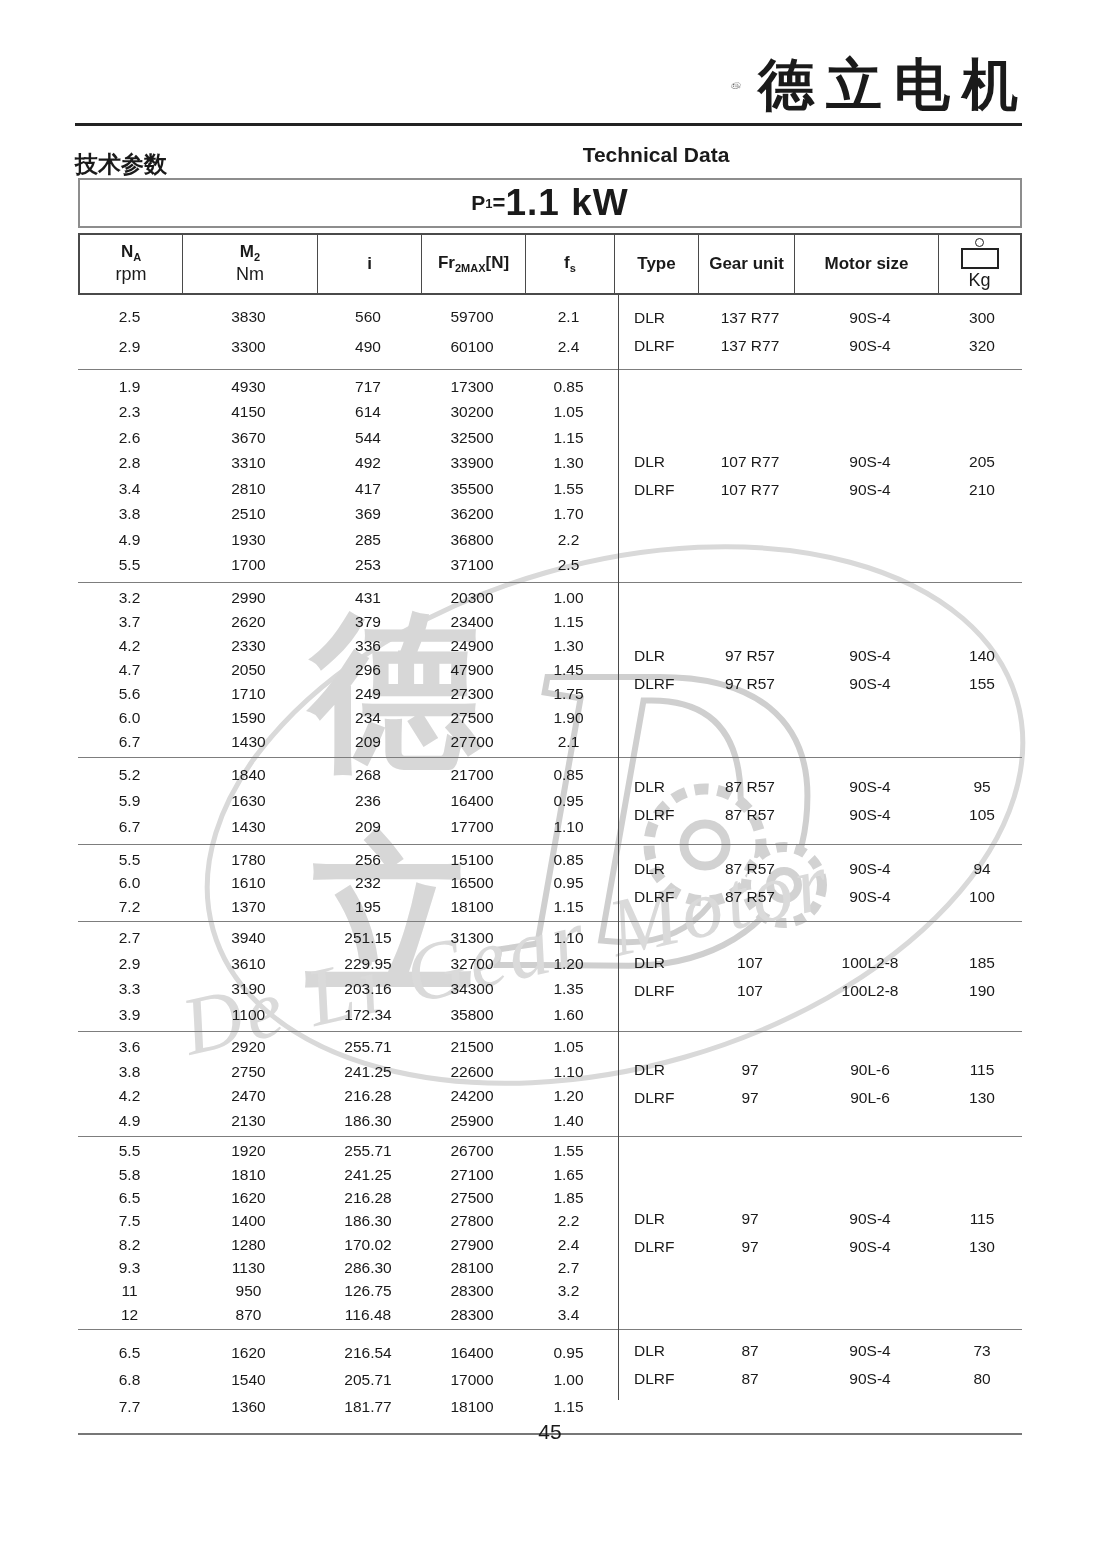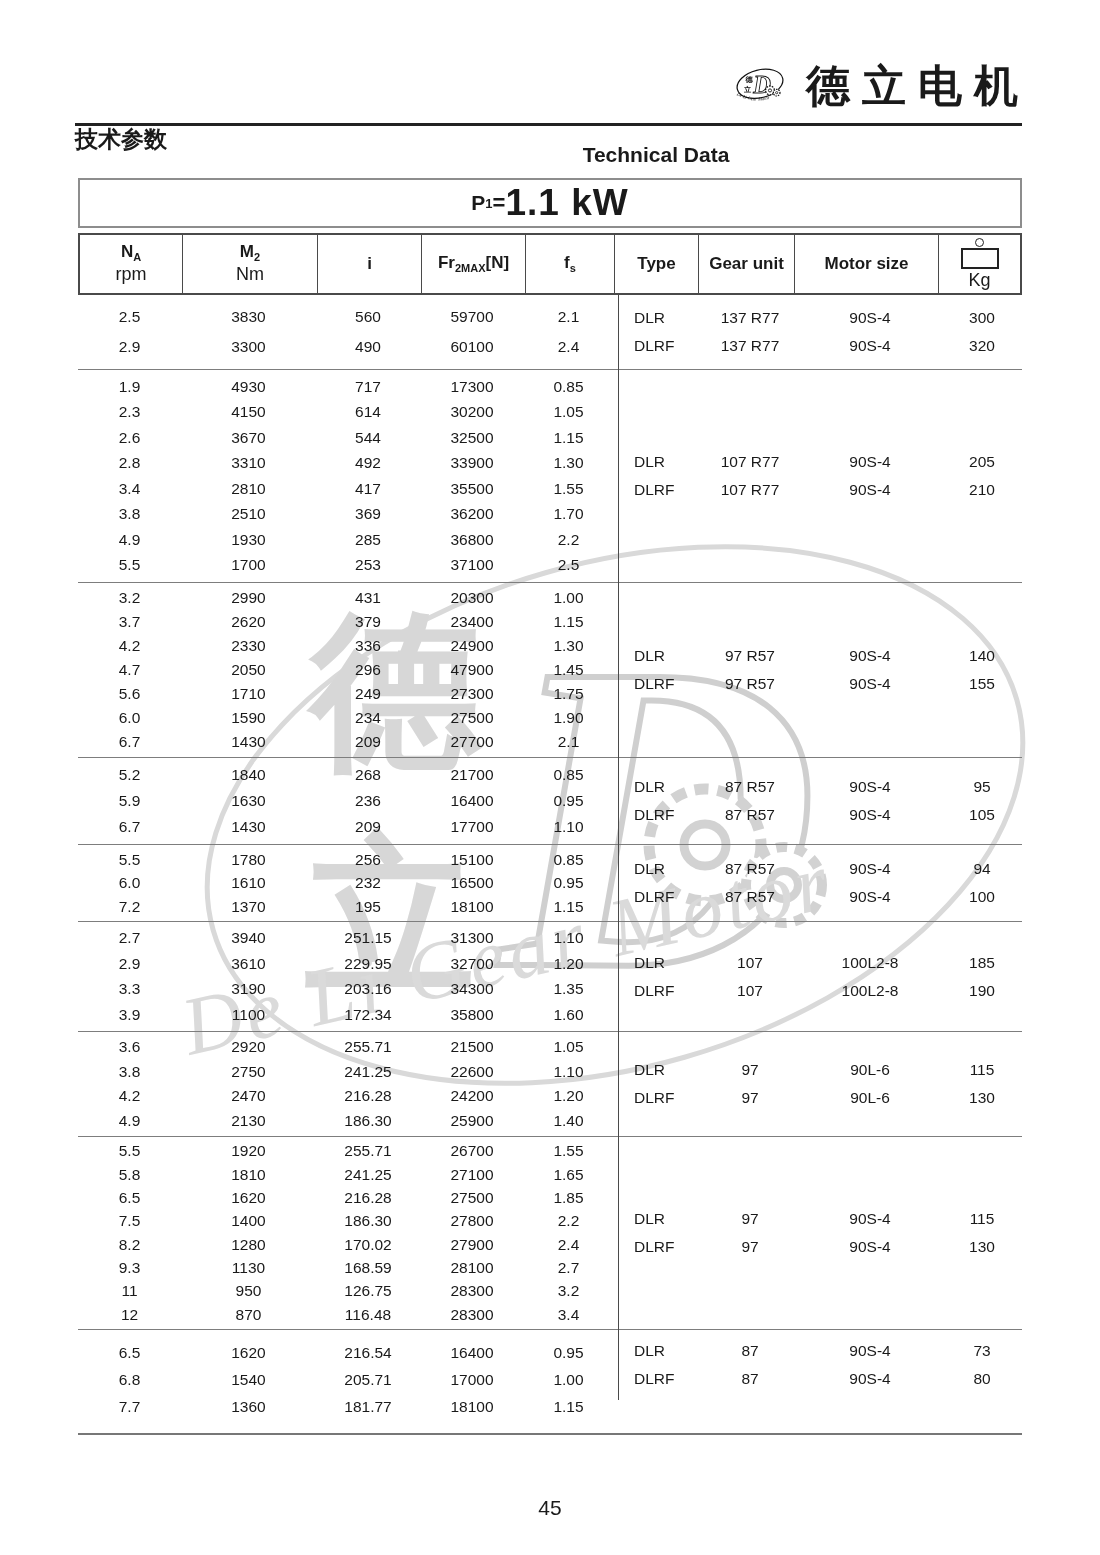--- a/index.html
+++ b/index.html
@@ -3,24 +3,24 @@
 <meta charset="utf-8">
 <style>
   html,body{margin:0;padding:0;background:#fff;}
   .page{position:relative;width:1100px;height:1555px;background:#fff;overflow:hidden;
         font-family:"Liberation Sans",sans-serif;color:#1a1a1a;}
   .watermark{position:absolute;left:0;top:0;z-index:0;}
   .layer{position:absolute;left:0;top:0;width:100%;height:100%;z-index:1;}
 
   
   .brand{position:absolute;top:52px;left:730px;width:300px;height:68px;display:flex;align-items:center;}
-  .brand-name{font-family:"Liberation Serif",serif;font-weight:bold;font-size:44px;
+  .brand-name{font-family:"Liberation Serif",serif;font-weight:bold;font-size:56px;
               letter-spacing:12px;margin-left:16px;white-space:nowrap;}
   .top-rule{position:absolute;left:75px;top:123px;width:947px;height:3px;background:#222;}
-  .title-cn{position:absolute;left:75px;top:124px;font-size:23px;font-weight:bold;}
+  .title-cn{position:absolute;left:75px;top:149px;font-size:23px;font-weight:bold;}
   .title-en{position:absolute;left:656px;top:143px;transform:translateX(-50%);font-size:21px;font-weight:bold;white-space:nowrap;}
   .power-box{position:absolute;left:78px;top:178px;width:944px;height:50px;border:2px solid #8d8d8d;
              box-sizing:border-box;display:flex;align-items:center;justify-content:center;}
   .power-p{font-size:21px;font-weight:bold;}
   .power-sub{font-size:13px;font-weight:bold;vertical-align:-4px;}
   .power-eq{font-size:22px;font-weight:bold;}
   .power-val{font-size:37px;font-weight:bold;letter-spacing:1px;}
 
   
   .thead{position:absolute;left:78px;top:233px;width:944px;height:62px;box-sizing:border-box;
@@ -45,21 +45,21 @@
   .g-left.top{justify-content:flex-start;padding-top:9px;}
   .g-left.top .trow{height:27px;display:grid;align-items:center;}
   .trow{display:grid;grid-template-columns:103px 135px 104px 104px 89px;}
   .tcell{text-align:center;font-size:15.5px;}
   .g-right{width:404px;display:flex;flex-direction:column;justify-content:center;gap:10px;}
   .g-right.top{justify-content:flex-start;padding-top:12px;}
   .rrow{display:grid;grid-template-columns:84px 96px 144px 80px;line-height:18px;}
   .rtype{padding-left:16px;font-size:15.5px;}
   .rgear,.rmotor,.rkg{text-align:center;font-size:15.5px;}
 
-  .page-num{position:absolute;top:1496px;left:0;width:100%;text-align:center;font-size:21px;}
+  .page-num{position:absolute;top:1420px;left:0;width:100%;text-align:center;font-size:21px;}
 </style>
 </head>
 <body>
 
 <div class="page">
 
   <svg class="watermark" width="1100" height="1555" viewBox="0 0 1100 1555">
     <ellipse cx="615" cy="815" rx="418" ry="252" transform="rotate(-16 615 815)" fill="none" stroke="#d9d9d9" stroke-width="5"></ellipse>
     <text x="310" y="750" font-size="170" fill="#d7d7d7" font-weight="bold">德</text>
     <text x="305" y="975" font-size="170" fill="#d7d7d7" font-weight="bold">立</text>
@@ -518,21 +518,21 @@
             <div class="trow">
               <div class="tcell">8.2</div>
               <div class="tcell">1280</div>
               <div class="tcell">170.02</div>
               <div class="tcell">27900</div>
               <div class="tcell">2.4</div>
             </div>
             <div class="trow">
               <div class="tcell">9.3</div>
               <div class="tcell">1130</div>
-              <div class="tcell">168.59</div>
+              <div class="tcell">286.30</div>
               <div class="tcell">28100</div>
               <div class="tcell">2.7</div>
             </div>
             <div class="trow">
               <div class="tcell">11</div>
               <div class="tcell">950</div>
               <div class="tcell">126.75</div>
               <div class="tcell">28300</div>
               <div class="tcell">3.2</div>
             </div>

